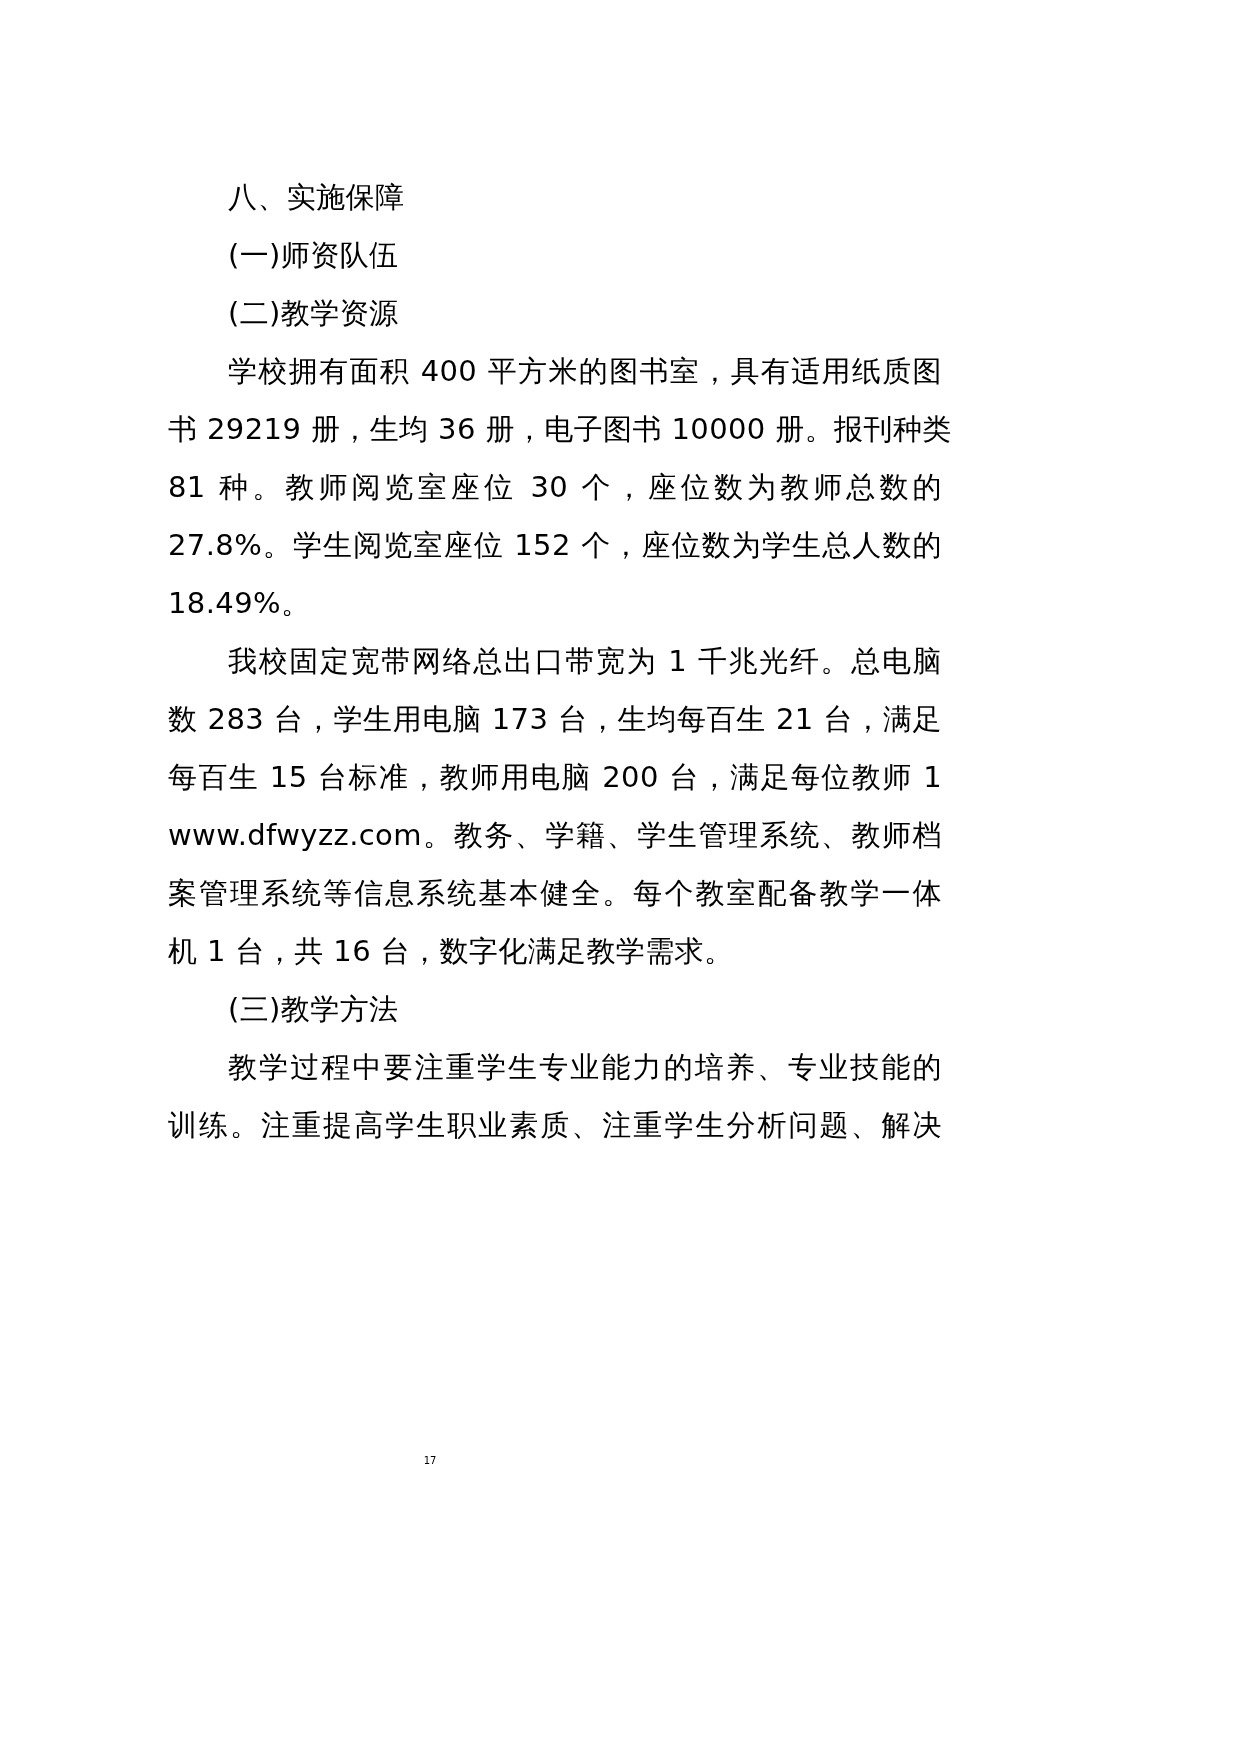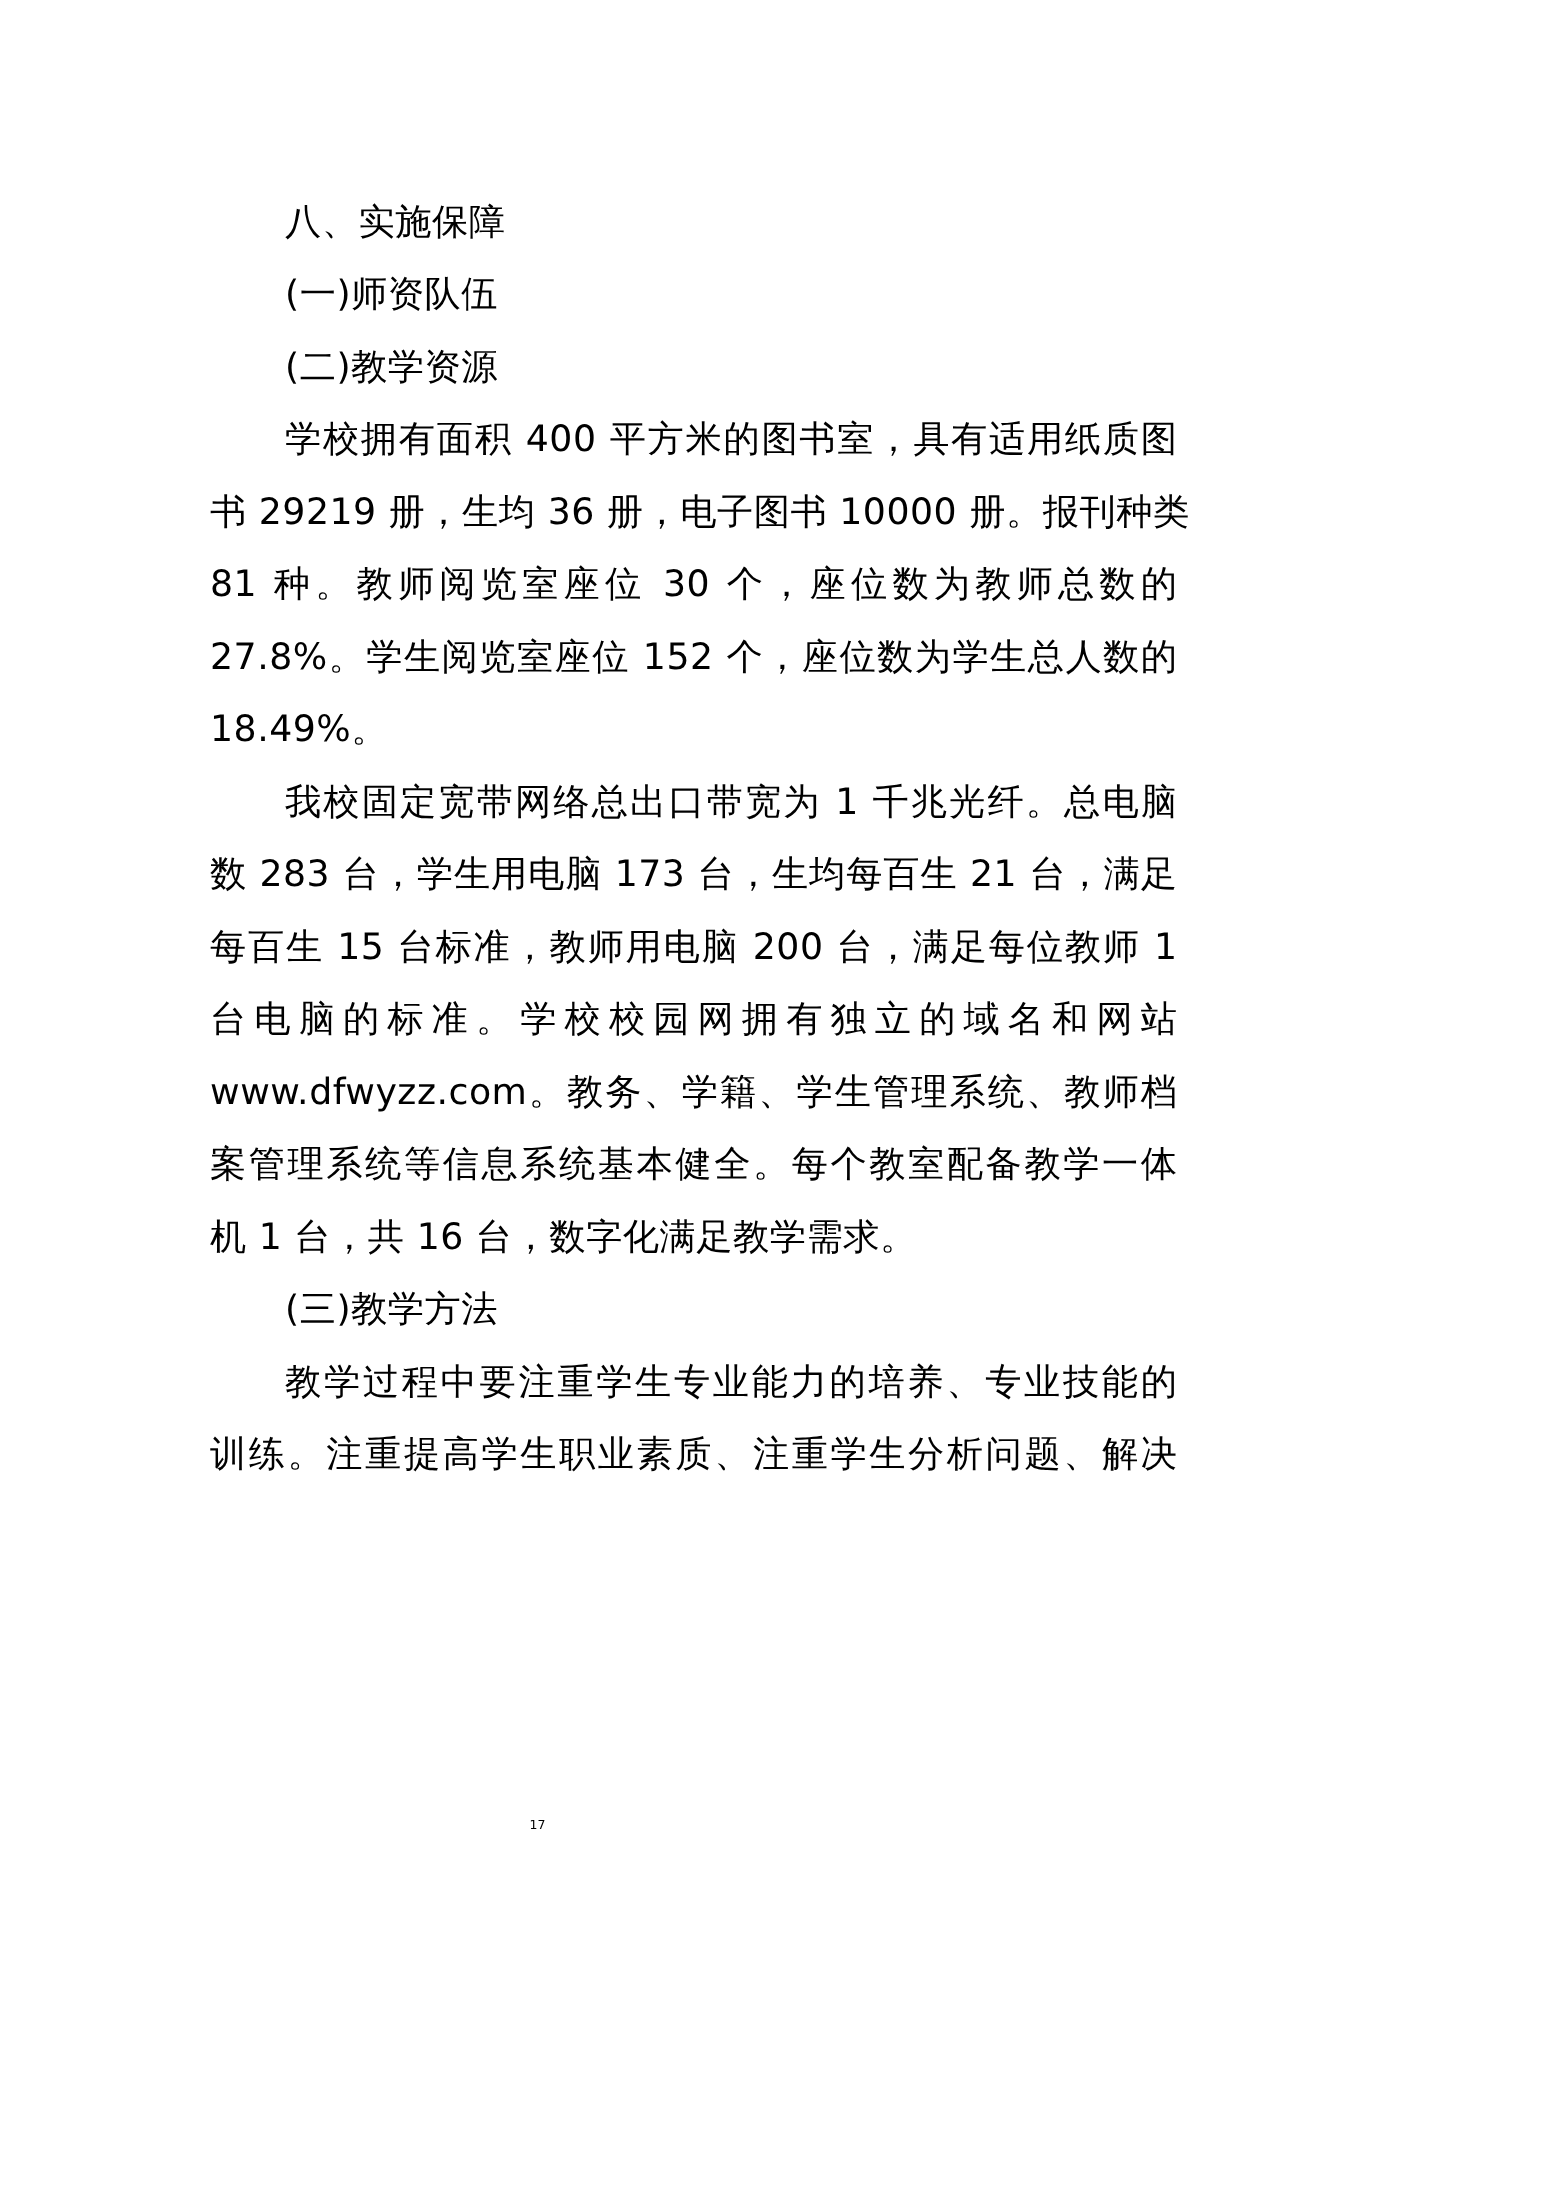--- a/index.html
+++ b/index.html
@@ -1,19 +1,19 @@
 <!DOCTYPE html>
 <html><head>
 <meta charset="utf-8">
 <style>
   html, body { margin: 0; padding: 0; background: #ffffff; }
   body { width: 1240px; height: 1754px; position: relative; overflow: hidden; }
   .page { position: absolute; left: 0; top: 0; width: 1240px; height: 1754px; background: #fff; }
   .content {
-    position: absolute; left: 168px; top: 148px; width: 774px;
+    position: absolute; left: 168px; top: 168px; width: 774px;
     font-family: "DejaVu Sans", sans-serif; color: #000;
     font-size: 29px; line-height: 58px; letter-spacing: 0.4px;
   }
   .line { display: block; height: 58px; white-space: nowrap; overflow: visible; }
   .indent { padding-left: 60px; }
   .justify { text-align: justify; text-align-last: justify; }
   .heading { font-weight: normal; }
   .page-number {
     position: absolute; left: 400px; top: 1455px; width: 60px; text-align: center;
     font-family: "DejaVu Sans", sans-serif; font-size: 10px; color: #000;
@@ -34,21 +34,20 @@
       <span class="line indent justify">学校拥有面积 400 平方米的图书室，具有适用纸质图</span>
       <span class="line justify">书 29219 册，生均 36 册，电子图书 10000 册。报刊种类</span>
       <span class="line justify">81 种。教师阅览室座位 30 个，座位数为教师总数的</span>
       <span class="line justify">27.8%。学生阅览室座位 152 个，座位数为学生总人数的</span>
       <span class="line">18.49%。</span>
     </div>
     <div>
       <span class="line indent justify">我校固定宽带网络总出口带宽为 1 千兆光纤。总电脑</span>
       <span class="line justify">数 283 台，学生用电脑 173 台，生均每百生 21 台，满足</span>
       <span class="line justify">每百生 15 台标准，教师用电脑 200 台，满足每位教师 1</span>
-      <span class="line justify">台电脑的标准。学校校园网拥有独立的域名和网站</span>
       <span class="line justify">www.dfwyzz.com。教务、学籍、学生管理系统、教师档</span>
       <span class="line justify">案管理系统等信息系统基本健全。每个教室配备教学一体</span>
       <span class="line">机 1 台，共 16 台，数字化满足教学需求。</span>
     </div>
 
     <span class="line indent heading">(三)教学方法</span>
     <div>
       <span class="line indent justify">教学过程中要注重学生专业能力的培养、专业技能的</span>
       <span class="line justify">训练。注重提高学生职业素质、注重学生分析问题、解决</span>
     </div>

